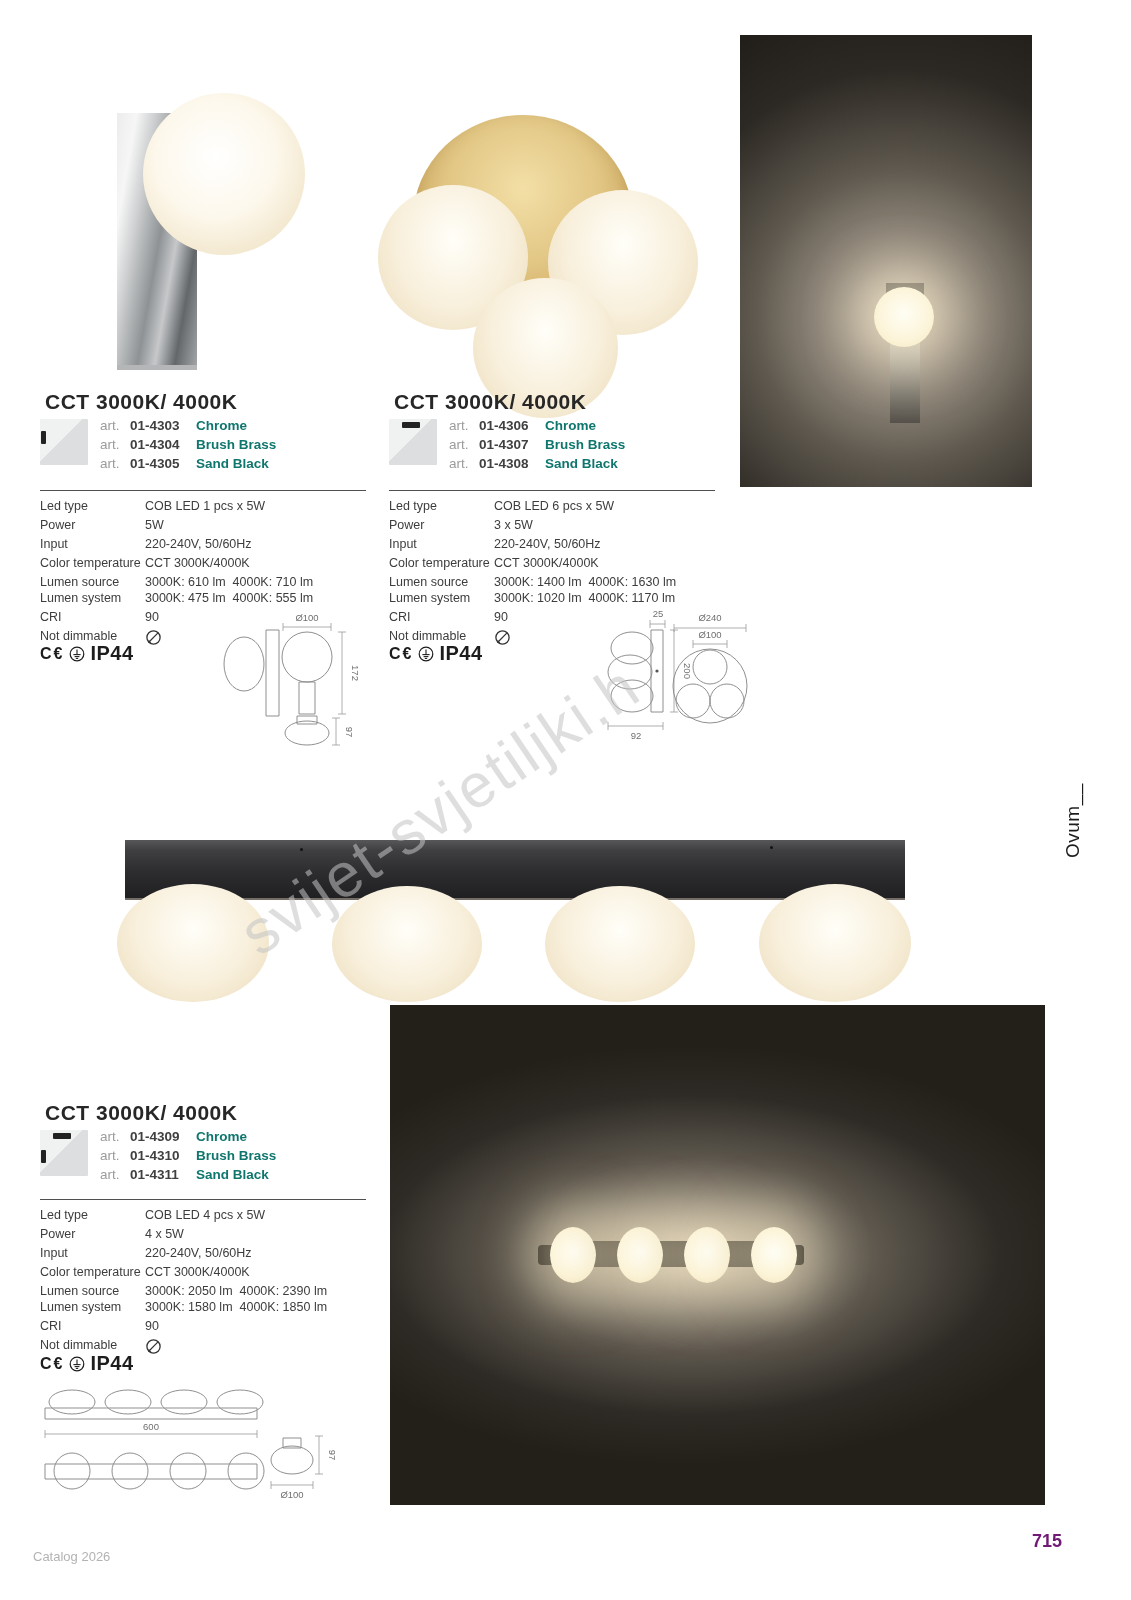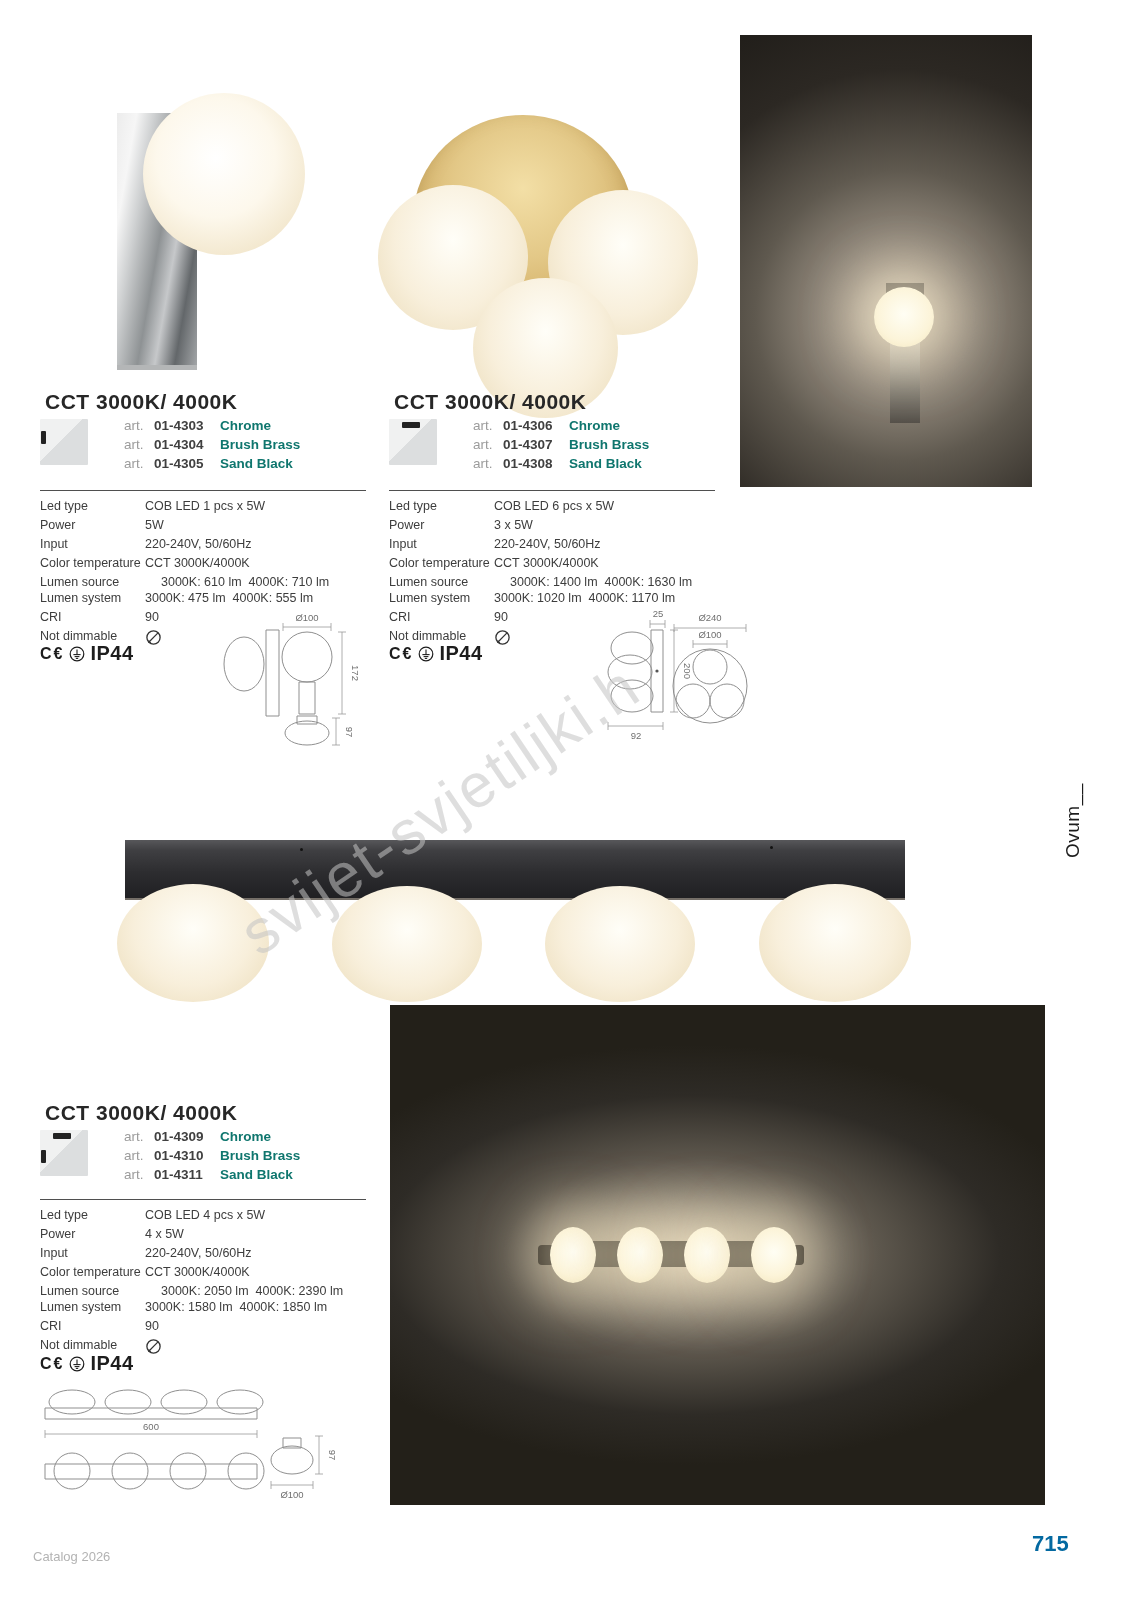--- a/index.html
+++ b/index.html
@@ -2,27 +2,27 @@
 <html><head>
 <meta charset="utf-8">
 <style>
   html,body{margin:0;padding:0;background:#fff;}
   .canvas{position:relative;width:1131px;height:1600px;margin:0 auto;background:#fff;overflow:hidden;
           font-family:"Liberation Sans",sans-serif;color:#262626;}
   .abs{position:absolute;}
 
   
   .product-title{font-size:21px;font-weight:700;letter-spacing:.5px;color:#272727;}
-  .variant-row{display:flex;align-items:baseline;height:19px;font-size:13.5px;margin-left:24px;}
+  .variant-row{display:flex;align-items:baseline;height:19px;font-size:13.5px;}
   .variant-row .art{color:#9b9b9b;width:30px;}
   .variant-row .code{color:#404040;font-weight:700;width:66px;}
   .variant-row .finish{color:#0f766e;font-weight:bold;}
   .divider{height:1px;background:#4f4f4f;}
   .spec-row{display:flex;font-size:12.5px;color:#3d3d3d;line-height:15px;margin-bottom:4px;}
-  .spec-row.tight{margin-bottom:1px;gap:16px;}
+  .spec-row.tight{margin-bottom:1px;}
   .spec-row .lbl{width:105px;flex:none;}
   .spec-row .val{white-space:pre-wrap;}
   .cert-line{display:flex;align-items:center;gap:5px;}
   .ce-mark{font-weight:700;font-size:16px;letter-spacing:2px;color:#1d1d1d;}
   .ip-mark{font-weight:700;font-size:20px;letter-spacing:.5px;color:#1d1d1d;}
   .earth{width:16px;height:16px;}
   .nd-icon{width:17px;height:17px;}
 
   
   .thumb{width:48px;height:46px;background:linear-gradient(135deg,#f0f1f1 45%,#dcdedf 45%);
@@ -55,21 +55,21 @@
   .series-vertical{transform:rotate(-90deg);transform-origin:0 0;font-size:19px;letter-spacing:.5px;color:#1c1c1c;white-space:nowrap;}
 
   
   svg.dims{overflow:visible;}
   svg.dims *{vector-effect:non-scaling-stroke;}
   svg.dims .ln{stroke:#8f8f8f;stroke-width:1;fill:none;}
   svg.dims .dim{stroke:#9a9a9a;stroke-width:.8;fill:none;}
   svg.dims text{font-family:"Liberation Sans",sans-serif;font-size:9.5px;fill:#6f6f6f;}
 
   .footer-left{font-size:13px;color:#b3b3b3;}
-  .page-number{font-size:22px;font-weight:700;color:#0369a1;}
+  .page-number{font-size:18px;font-weight:700;color:#701a75;}
 </style>
 </head>
 <body>
 
 <div class="canvas">
 
   <div class="photo abs" style="left:95px;top:85px;width:200px;height:300px;">
     <div class="bracket1"></div>
     <div class="sphere" style="left:48px;top:8px;width:162px;height:162px;"></div>
   </div>

